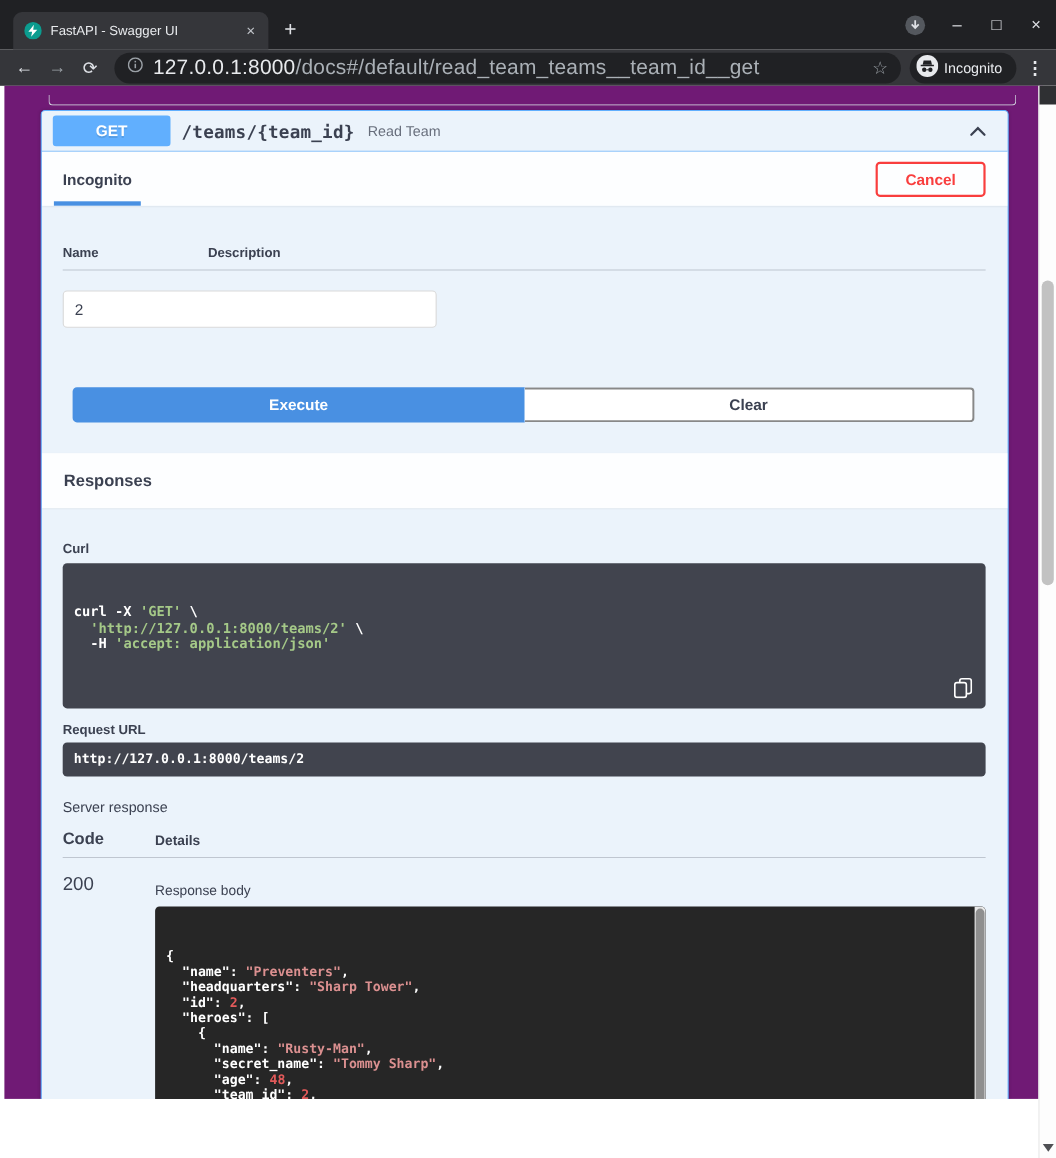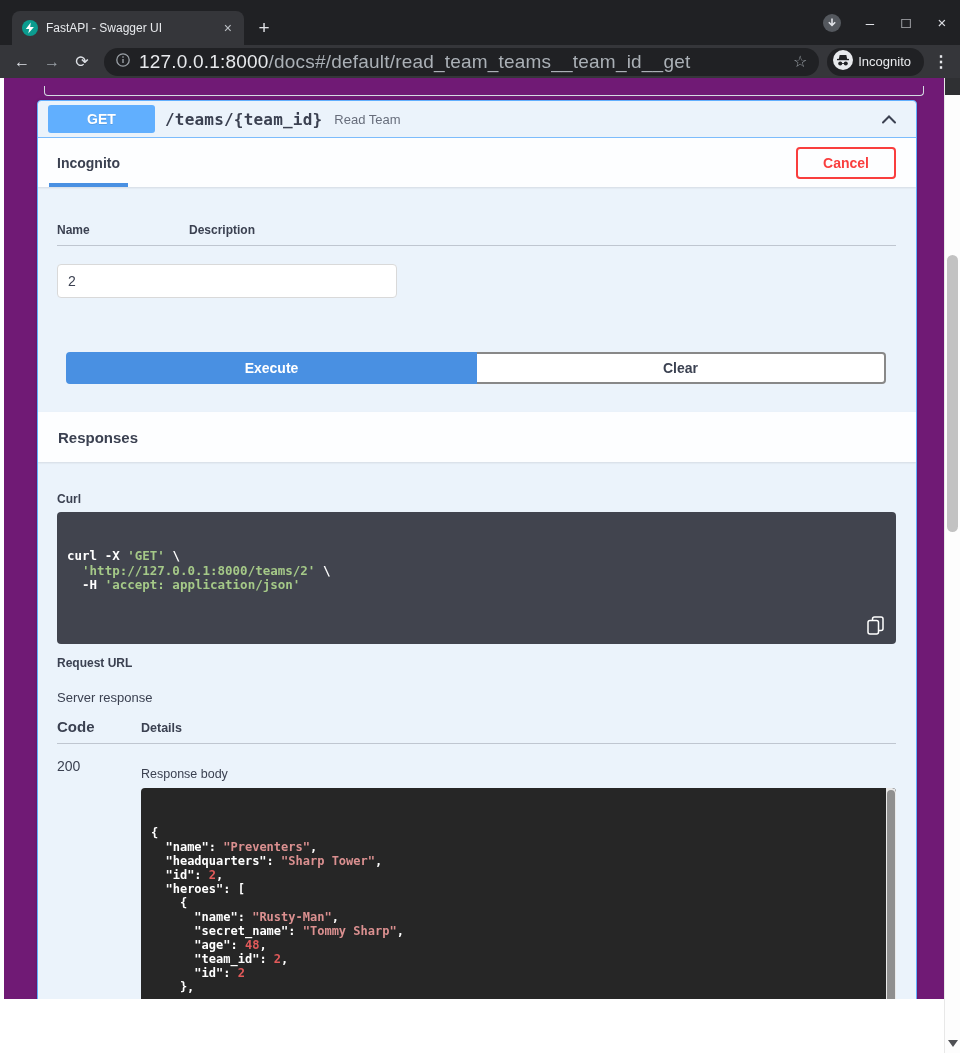--- a/index.html
+++ b/index.html
@@ -105,21 +105,21 @@
   .copy-btn { position: absolute; right: 12px; bottom: 9px; display: flex; cursor: pointer; }
   .req-url-lbl { margin-top: 12px; margin-bottom: 5px; }
   .urlblock { margin-bottom: 0; font-size: 12px; }
   .srv-lbl { font-size: 13px; color: #3b4151; margin-top: 20px; }
   .t-head2 { margin-top: 13px; padding-bottom: 8px; border-bottom: 1px solid rgba(59,65,81,.25); align-items: flex-end; }
   .colc { width: 84px; flex: 0 0 auto; }
   .cold { flex: 1; }
   .code-h { font-size: 15px; font-weight: 600; color: #3b4151; }
   .details-h { font-size: 12.5px; font-weight: 600; color: #3b4151; }
   .resp-row { padding-top: 14px; }
-  .status { font-size: 14px; color: #3b4151; }
+  .status { font-size: 17px; color: #3b4151; }
   .rb-lbl { font-size: 12.5px; color: #3b4151; margin-top: 9px; margin-bottom: 7px; }
   .respblock { background: #262626; height: 302px; overflow: hidden; font-size: 12px; line-height: 14px; font-weight: 600; padding: 10px 20px 10px 10px; }
   .resp-scroll { position: absolute; top: 0; right: 0; bottom: 0; width: 10px; background: #e9e9e9; border-radius: 0 4px 4px 0; }
   .resp-thumb { position: absolute; top: 2px; left: 1px; width: 8px; height: 230px; background: #8f8f8f; border-radius: 4px; }
 
   .tok-pl { color: #ffffff; }
   .curl .tok-str { color: #a5c988; }
   .resp .tok-key { color: #ffffff; font-weight: 700; }
   .resp .tok-str { color: #db9090; }
   .resp .tok-num { color: #e25a5a; }
@@ -241,20 +241,21 @@
         <div class="codelines"><div><span class="tok-pl">curl -X </span><span class="tok-str">'GET'</span><span class="tok-pl"> \</span></div><div><span class="tok-pl">  </span><span class="tok-str">'http://127.0.0.1:8000/teams/2'</span><span class="tok-pl"> \</span></div><div><span class="tok-pl">  -H </span><span class="tok-str">'accept: application/json'</span></div></div>
         <span class="copy-btn">
           <svg width="17" height="19" viewBox="0 0 17 19">
               <rect x="5.5" y="1" width="10.5" height="13.5" rx="2" fill="#41444e" stroke="#fff" stroke-width="1.5"></rect>
               <rect x="1" y="4.5" width="10.5" height="13.5" rx="2" fill="#41444e" stroke="#fff" stroke-width="1.5"></rect>
             </svg>
         </span>
       </div>
 
       <div class="lbl req-url-lbl">Request URL</div>
+      <div class="codeblock urlblock">http://127.0.0.1:8000/teams/2</div>
 
       <div class="srv-lbl">Server response</div>
 
       <div class="p-row t-head2">
         <div class="colc code-h">Code</div>
         <div class="cold details-h">Details</div>
       </div>
 
       <div class="p-row resp-row">
         <div class="colc status">200</div>

